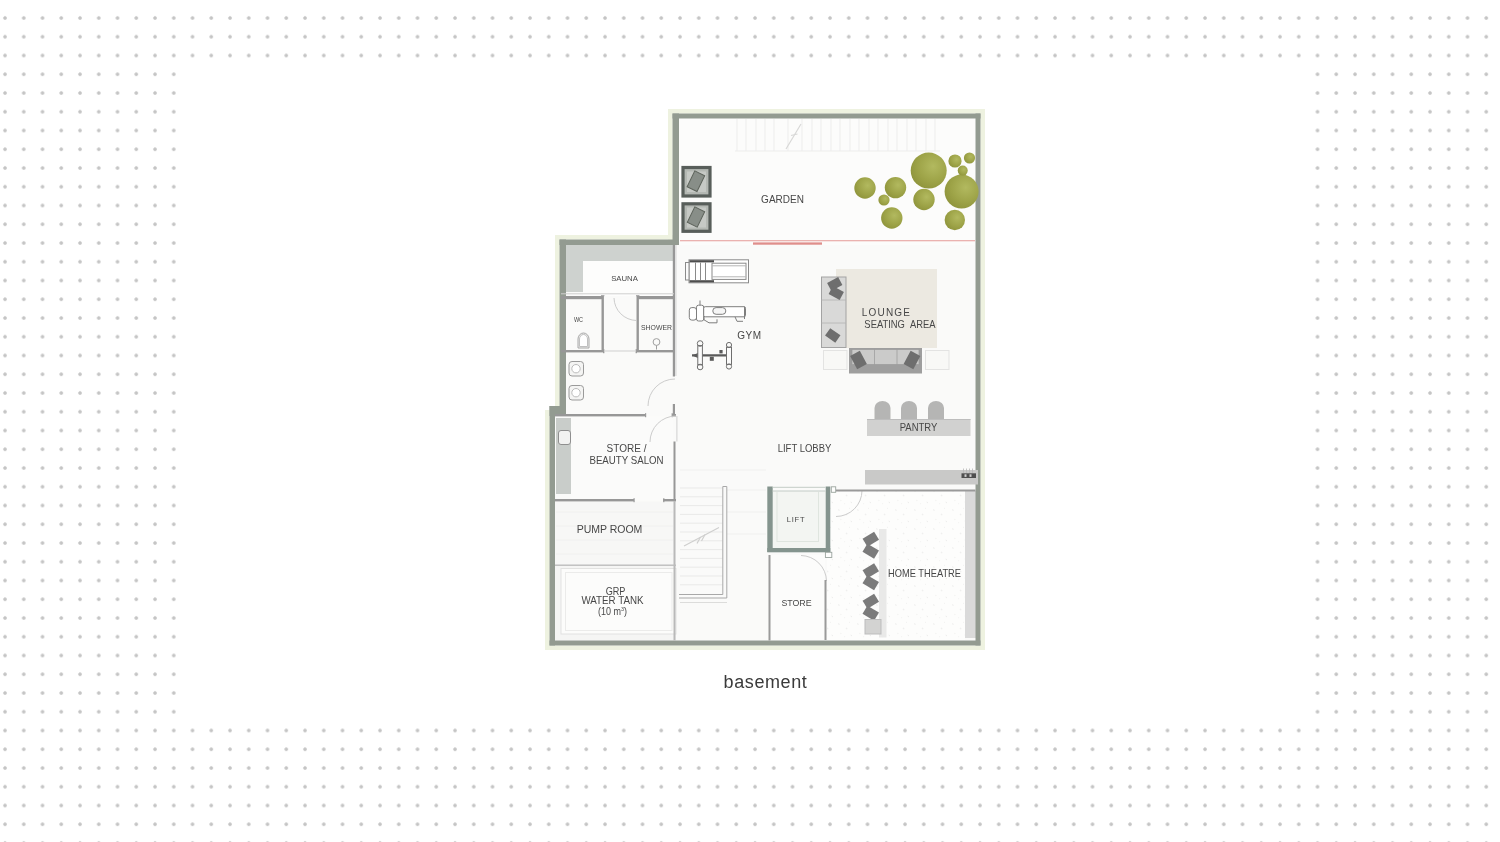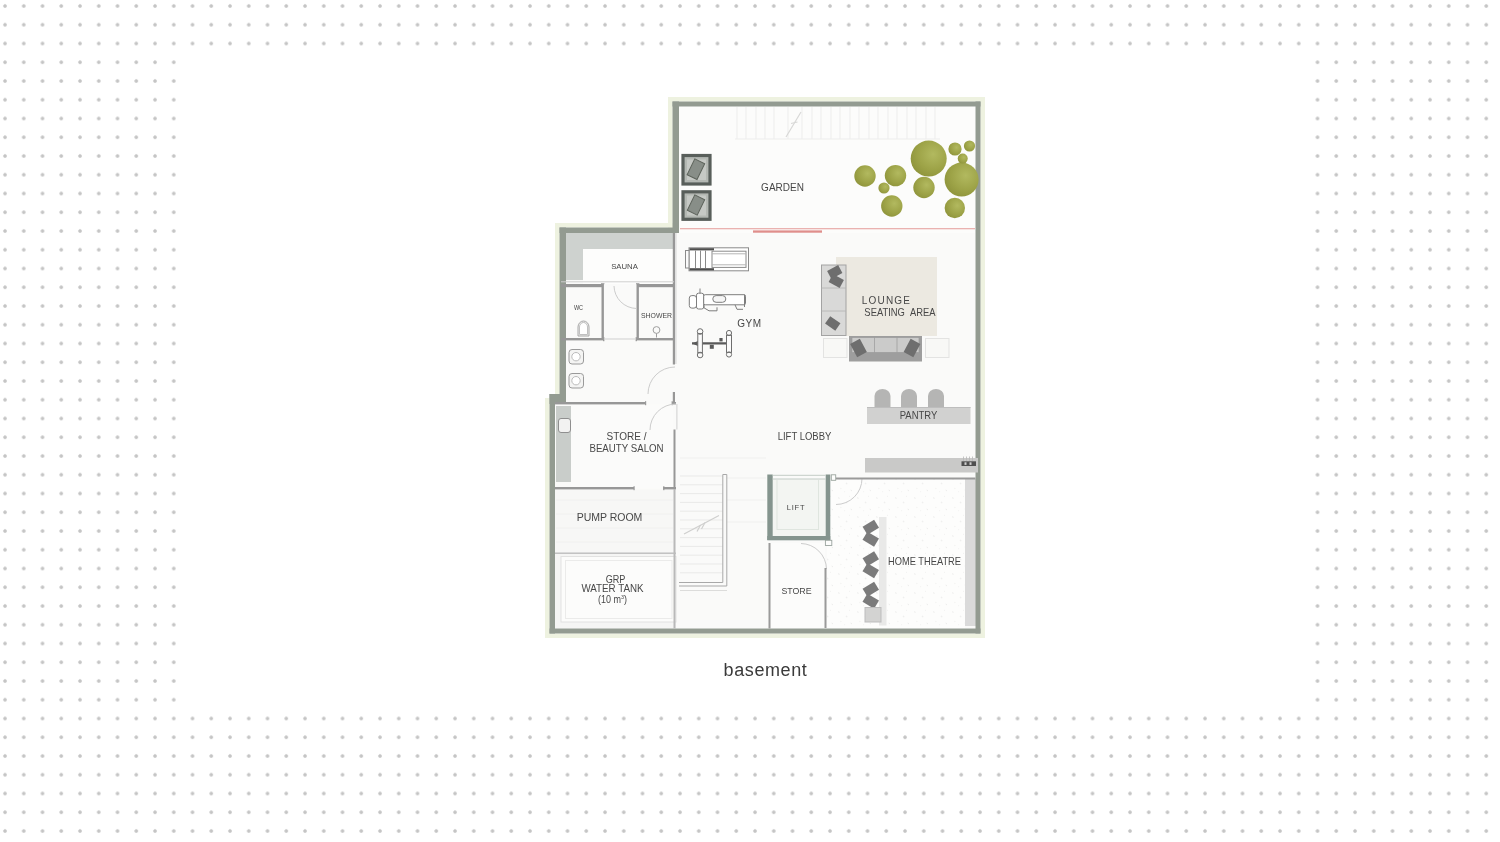--- a/index.html
+++ b/index.html
@@ -1,18 +1,18 @@
 <!DOCTYPE html>
 <html><head>
 <meta charset="utf-8">
 <style>
   html,body{margin:0;padding:0;}
   body{width:1500px;height:842px;overflow:hidden;background:#ffffff;
        font-family:"Liberation Sans", sans-serif;}
-  #stage{position:relative;width:1500px;height:610px;}
+  #stage{position:relative;width:1500px;height:610px;margin-top:12px;}
   #dots{position:absolute;left:0;top:0;width:1500px;height:842px;
         background-image:radial-gradient(circle at 5px 6px, #c4c4c4 1.3px, rgba(196,196,196,0.55) 1.75px, rgba(255,255,255,0) 2.2px);
         background-size:18.75px 18.75px;}
   #whitebox{position:absolute;left:180px;top:50px;width:1128px;height:658px;background:#ffffff;}
   svg{position:absolute;left:0;top:0;}
   text{font-family:"Liberation Sans", sans-serif;}
 </style>
 </head>
 <body>
 <div id="stage">

